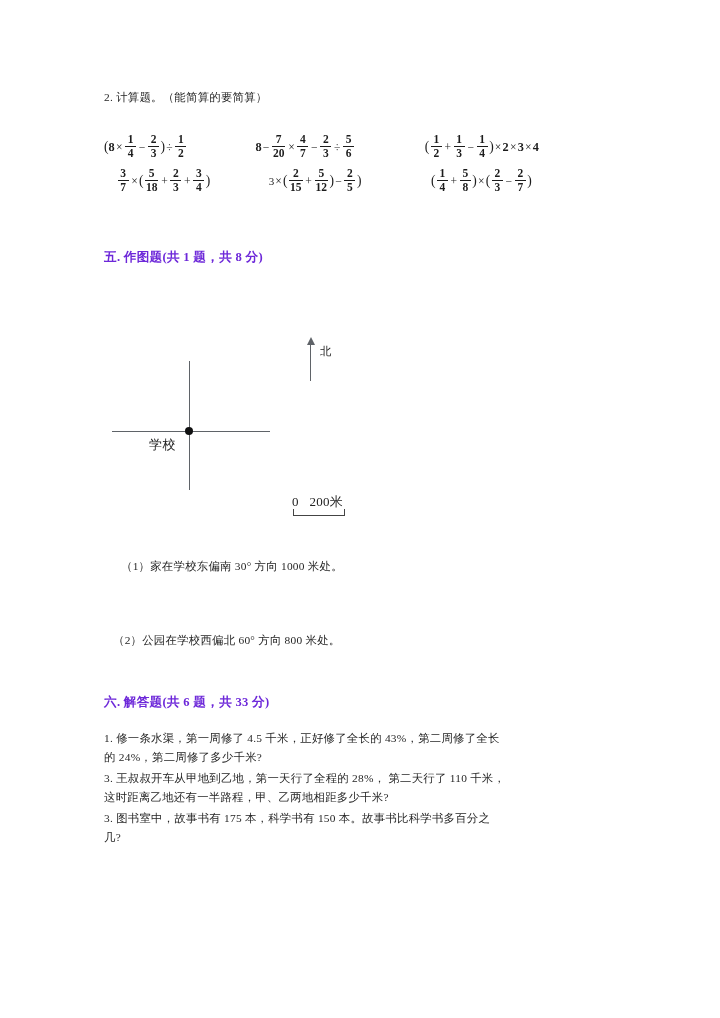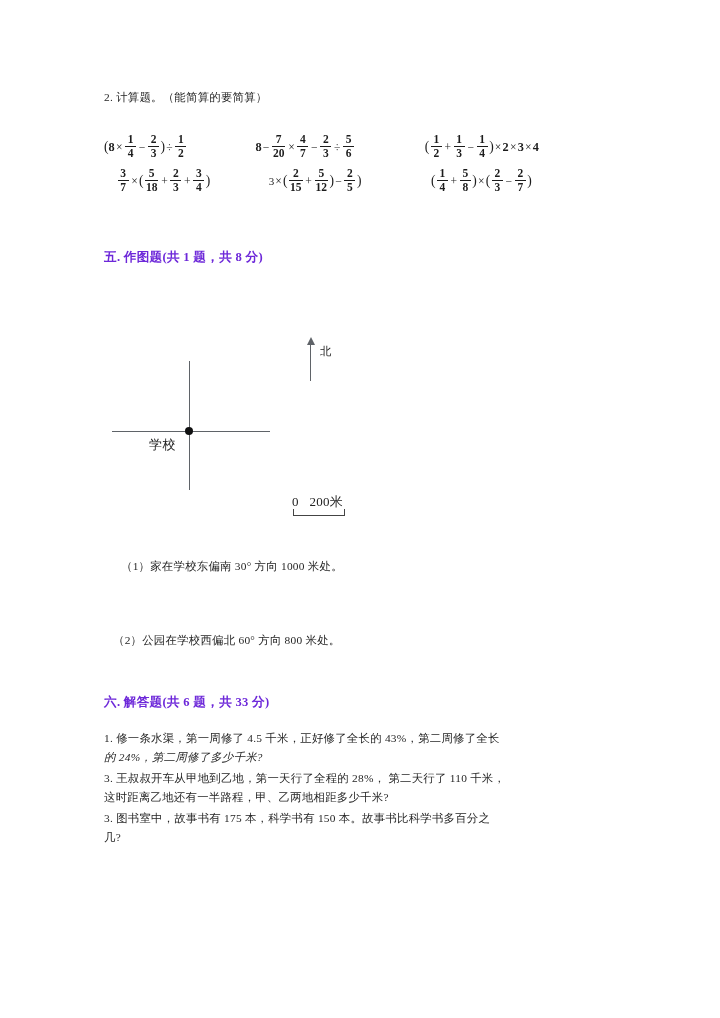--- a/index.html
+++ b/index.html
@@ -396,21 +396,21 @@
     </div>
   </div>
 
   <div class="block qtext" style="left:113px; top:557px;margin-left:8px;">（1）家在学校东偏南 30°  方向 1000 米处。</div>
 
   <div class="block qtext" style="left:113px; top:619px;margin-top:12px;">（2）公园在学校西偏北 60°  方向 800 米处。</div>
 
   <div class="block section-head" style="left:104px; top:694px;">六. 解答题(共 6 题，共 33 分)</div>
 
   <div class="block qtext" style="left:104px; top:729px; width:515px;">1. 修一条水渠，第一周修了 4.5 千米，正好修了全长的 43%，第二周修了全长</div>
-  <div class="block qtext" style="left:104px; top:748px; width:515px;font-style:italic;">的 24%，第二周修了多少千米?</div>
+  <div class="block qtext" style="left:104px; top:748px; width:515px;">的 24%，第二周修了多少千米?</div>
 
   <div class="block qtext" style="left:104px; top:769px; width:515px;">3. 王叔叔开车从甲地到乙地，第一天行了全程的 28%，  第二天行了  110 千米，</div>
   <div class="block qtext" style="left:104px; top:788px; width:515px;">这时距离乙地还有一半路程，甲、乙两地相距多少千米?</div>
 
   <div class="block qtext" style="left:104px; top:809px; width:515px;">3. 图书室中，故事书有 175 本，科学书有 150 本。故事书比科学书多百分之</div>
   <div class="block qtext" style="left:104px; top:828px; width:515px;">几?</div>
 
 </div>
 
 </body></html>

